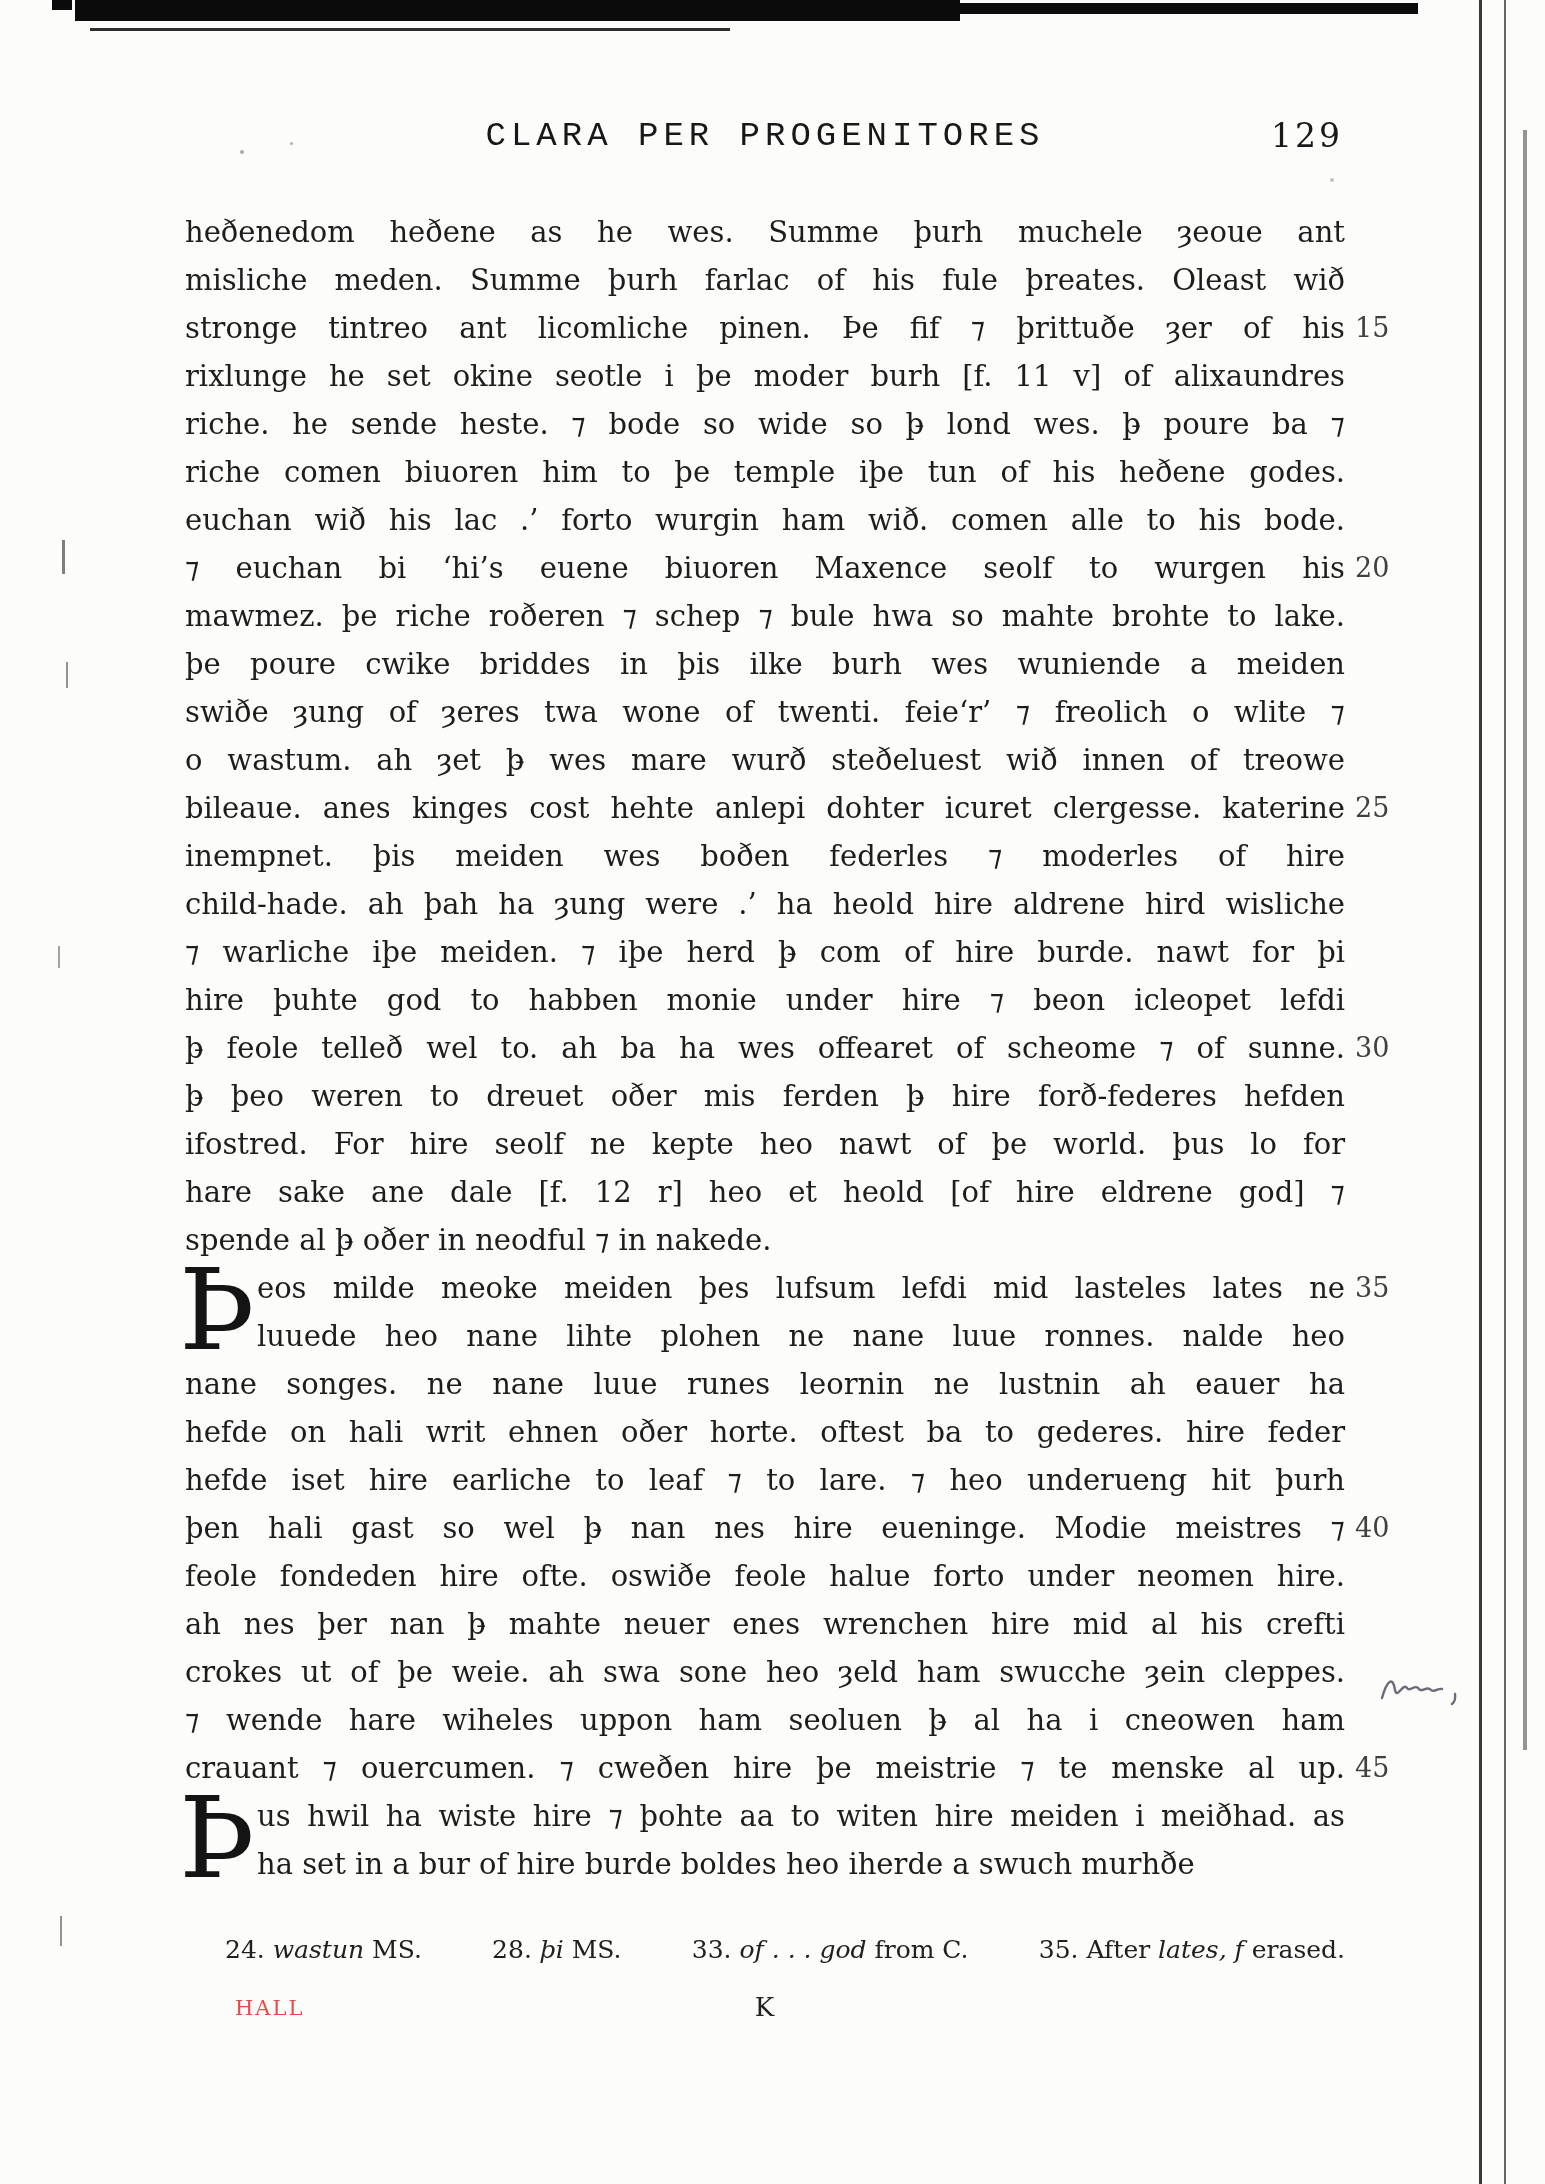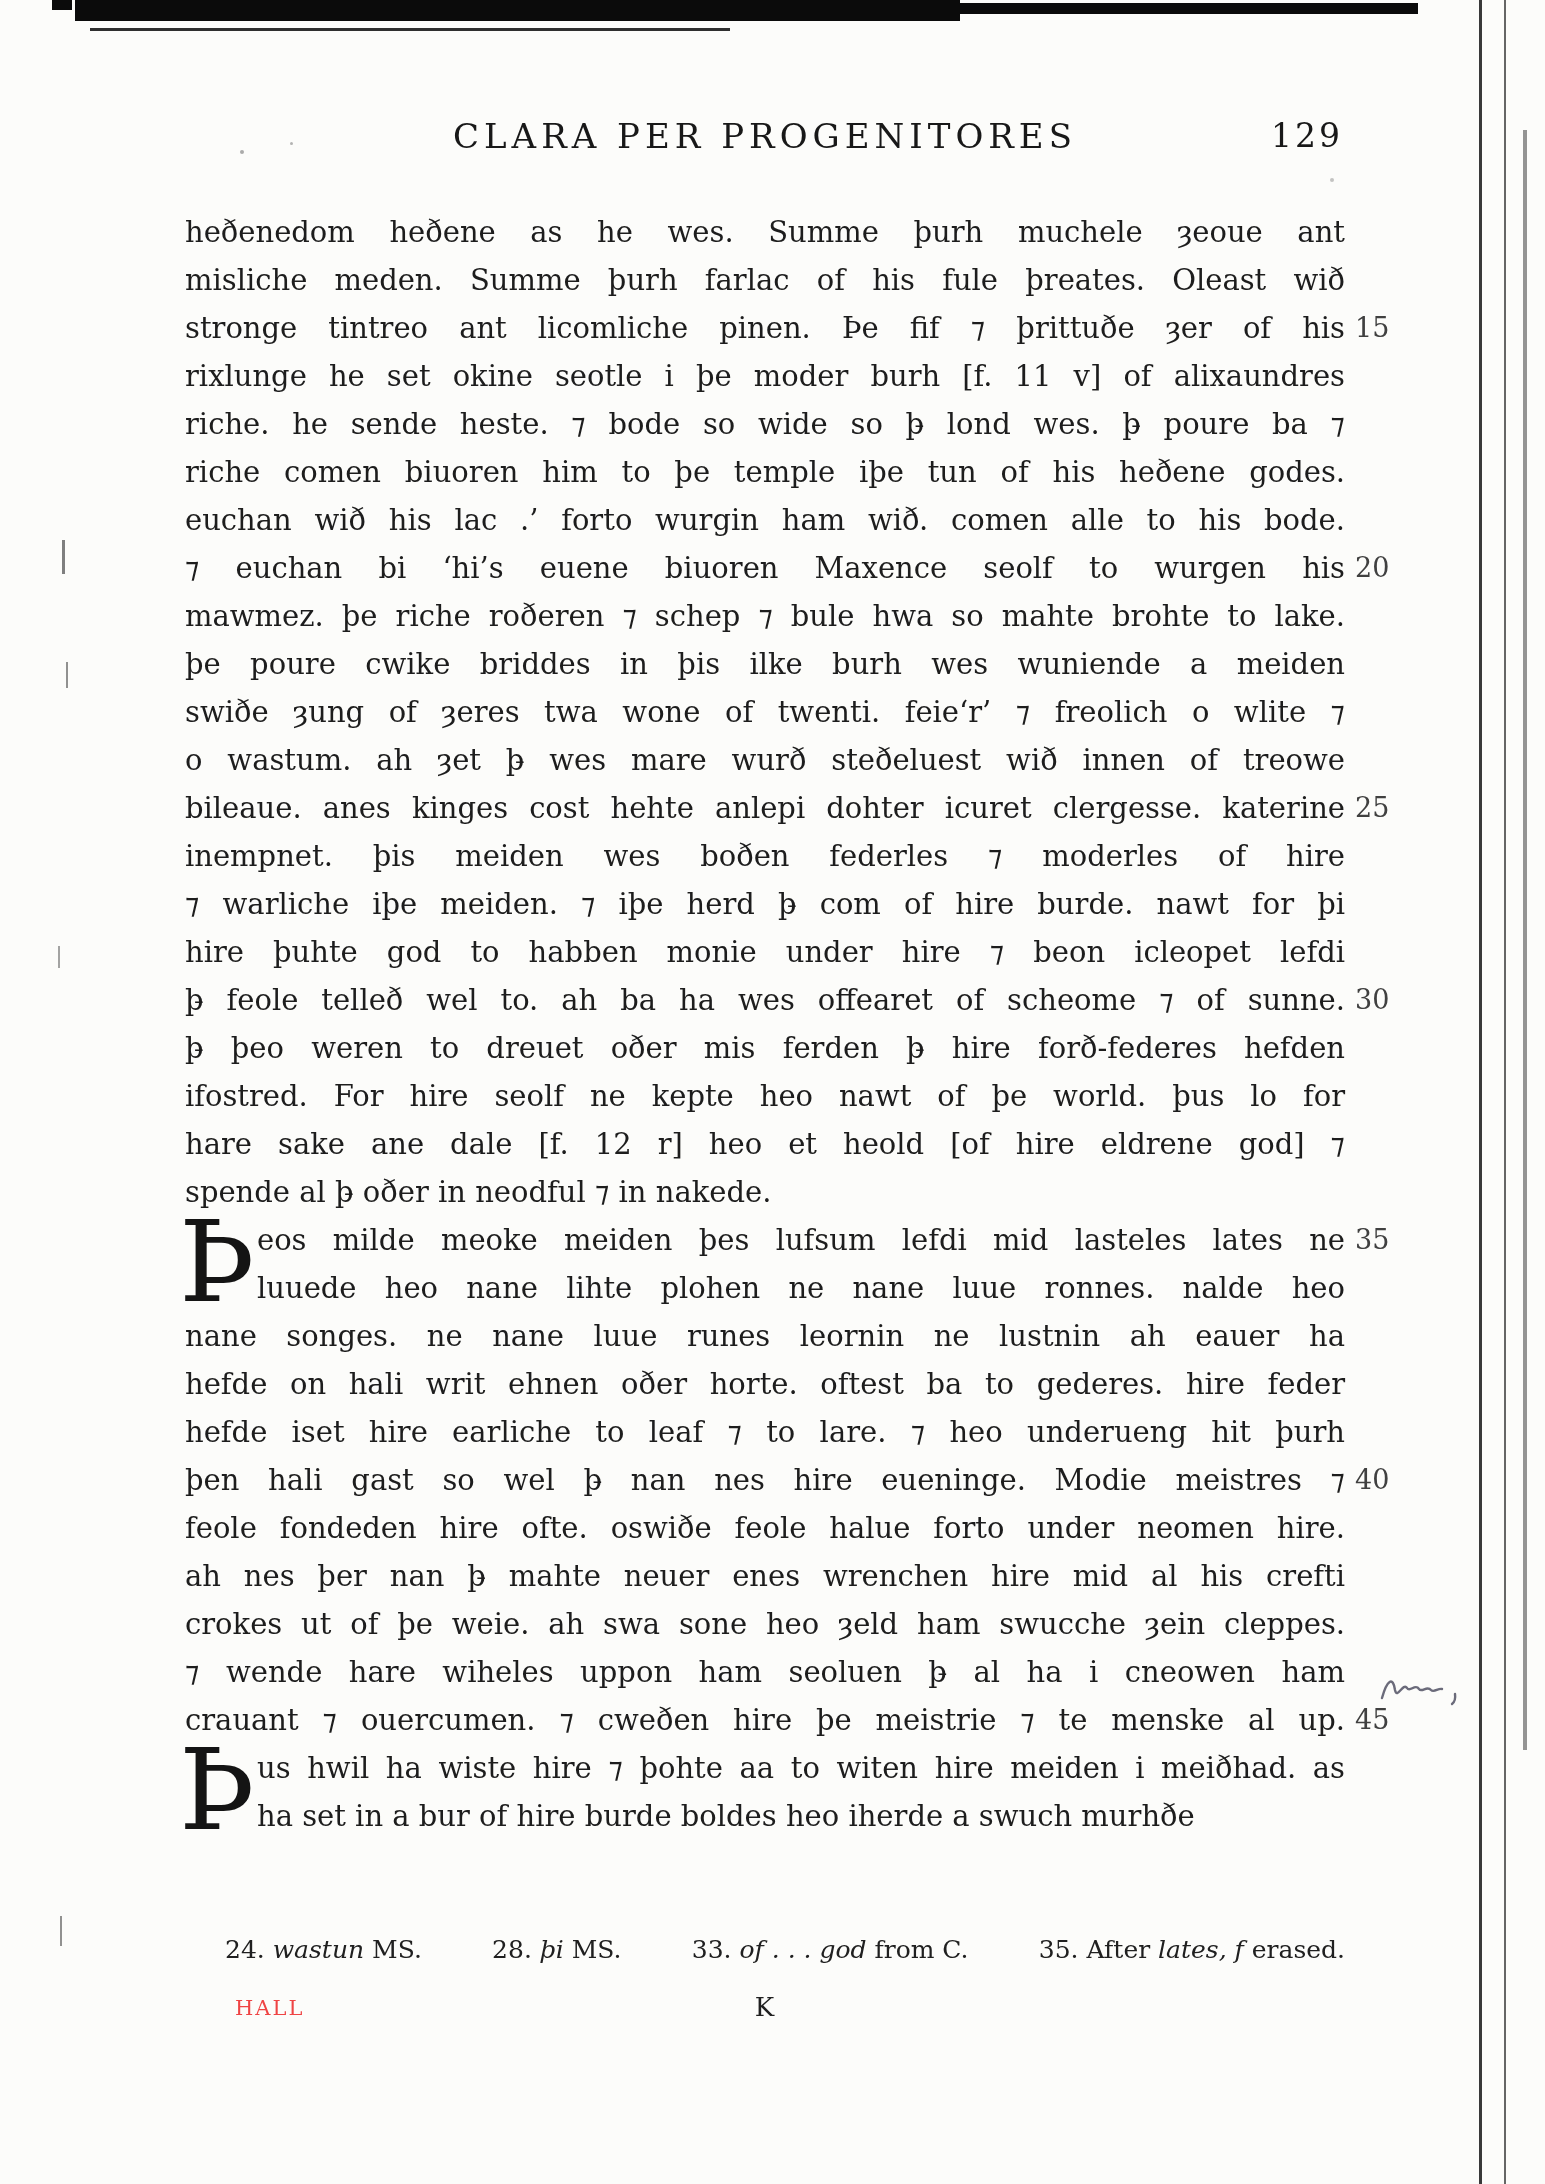--- a/index.html
+++ b/index.html
@@ -17,20 +17,21 @@
   .vline { position:absolute; background:#161616; }
   .mark { position:absolute; background:#4a4a4a; }
   .dot { position:absolute; background:#5a5a5a; border-radius:50%; }
 
   
   .header { position:absolute; top:112px; left:185px; width:1160px; height:48px; }
   .title {
     display:block; text-align:center;
     font-size:34px; letter-spacing:5px; line-height:48px;
     color:#181818;
+    font-family:Liberation Mono, monospace;
   }
   .pagenum {
     position:absolute; right:2px; top:0;
     font-size:33px; letter-spacing:3px; line-height:48px; color:#181818;margin-left:38px;
   }
 
   
   .textblock { position:absolute; top:208px; left:185px; width:1160px; }
   .tline {
     position:relative;
@@ -108,20 +109,21 @@
       <div class="tline"><span class="ltext">riche. he sende heste. ⁊ bode so wide so þ̵ lond wes. þ̵ poure ba ⁊</span></div>
       <div class="tline"><span class="ltext">riche comen biuoren him to þe temple iþe tun of his heðene godes.</span></div>
       <div class="tline"><span class="ltext">euchan wið his lac .’ forto wurgin ham wið. comen alle to his bode.</span></div>
       <div class="tline"><span class="ltext">⁊ euchan bi ‘hi’s euene biuoren Maxence seolf to wurgen his</span><span class="lnum">20</span></div>
       <div class="tline"><span class="ltext">mawmez. þe riche roðeren ⁊ schep ⁊ bule hwa so mahte brohte to lake.</span></div>
       <div class="tline"><span class="ltext">þe poure cwike briddes in þis ilke burh wes wuniende a meiden</span></div>
       <div class="tline"><span class="ltext">swiðe ȝung of ȝeres twa wone of twenti. feie‘r’ ⁊ freolich o wlite ⁊</span></div>
       <div class="tline"><span class="ltext">o wastum. ah ȝet þ̵ wes mare wurð steðeluest wið innen of treowe</span></div>
       <div class="tline"><span class="ltext">bileaue. anes kinges cost hehte anlepi dohter icuret clergesse. katerine</span><span class="lnum">25</span></div>
       <div class="tline"><span class="ltext">inempnet. þis meiden wes boðen federles ⁊ moderles of hire</span></div>
+      <div class="tline"><span class="ltext">child-hade. ah þah ha ȝung were .’ ha heold hire aldrene hird wisliche</span></div>
       <div class="tline"><span class="ltext">⁊ warliche iþe meiden. ⁊ iþe herd þ̵ com of hire burde. nawt for þi</span></div>
       <div class="tline"><span class="ltext">hire þuhte god to habben monie under hire ⁊ beon icleopet lefdi</span></div>
       <div class="tline"><span class="ltext">þ̵ feole telleð wel to. ah ba ha wes offearet of scheome ⁊ of sunne.</span><span class="lnum">30</span></div>
       <div class="tline"><span class="ltext">þ̵ þeo weren to dreuet oðer mis ferden þ̵ hire forð-federes hefden</span></div>
       <div class="tline"><span class="ltext">ifostred. For hire seolf ne kepte heo nawt of þe world. þus lo for</span></div>
       <div class="tline"><span class="ltext">hare sake ane dale [f. 12 r] heo et heold [of hire eldrene god] ⁊</span></div>
       <div class="tline last"><span class="ltext">spende al þ̵ oðer in neodful ⁊ in nakede.</span></div>
       <div class="tline indent"><span class="dropcap">Þ</span><span class="ltext">eos milde meoke meiden þes lufsum lefdi mid lasteles lates ne</span><span class="lnum">35</span></div>
       <div class="tline indent"><span class="ltext">luuede heo nane lihte plohen ne nane luue ronnes. nalde heo</span></div>
       <div class="tline"><span class="ltext">nane songes. ne nane luue runes leornin ne lustnin ah eauer ha</span></div>

